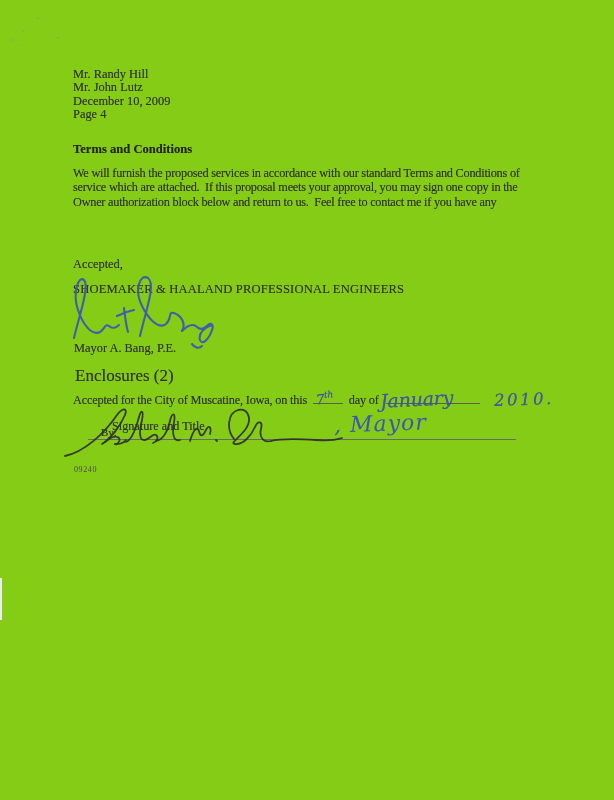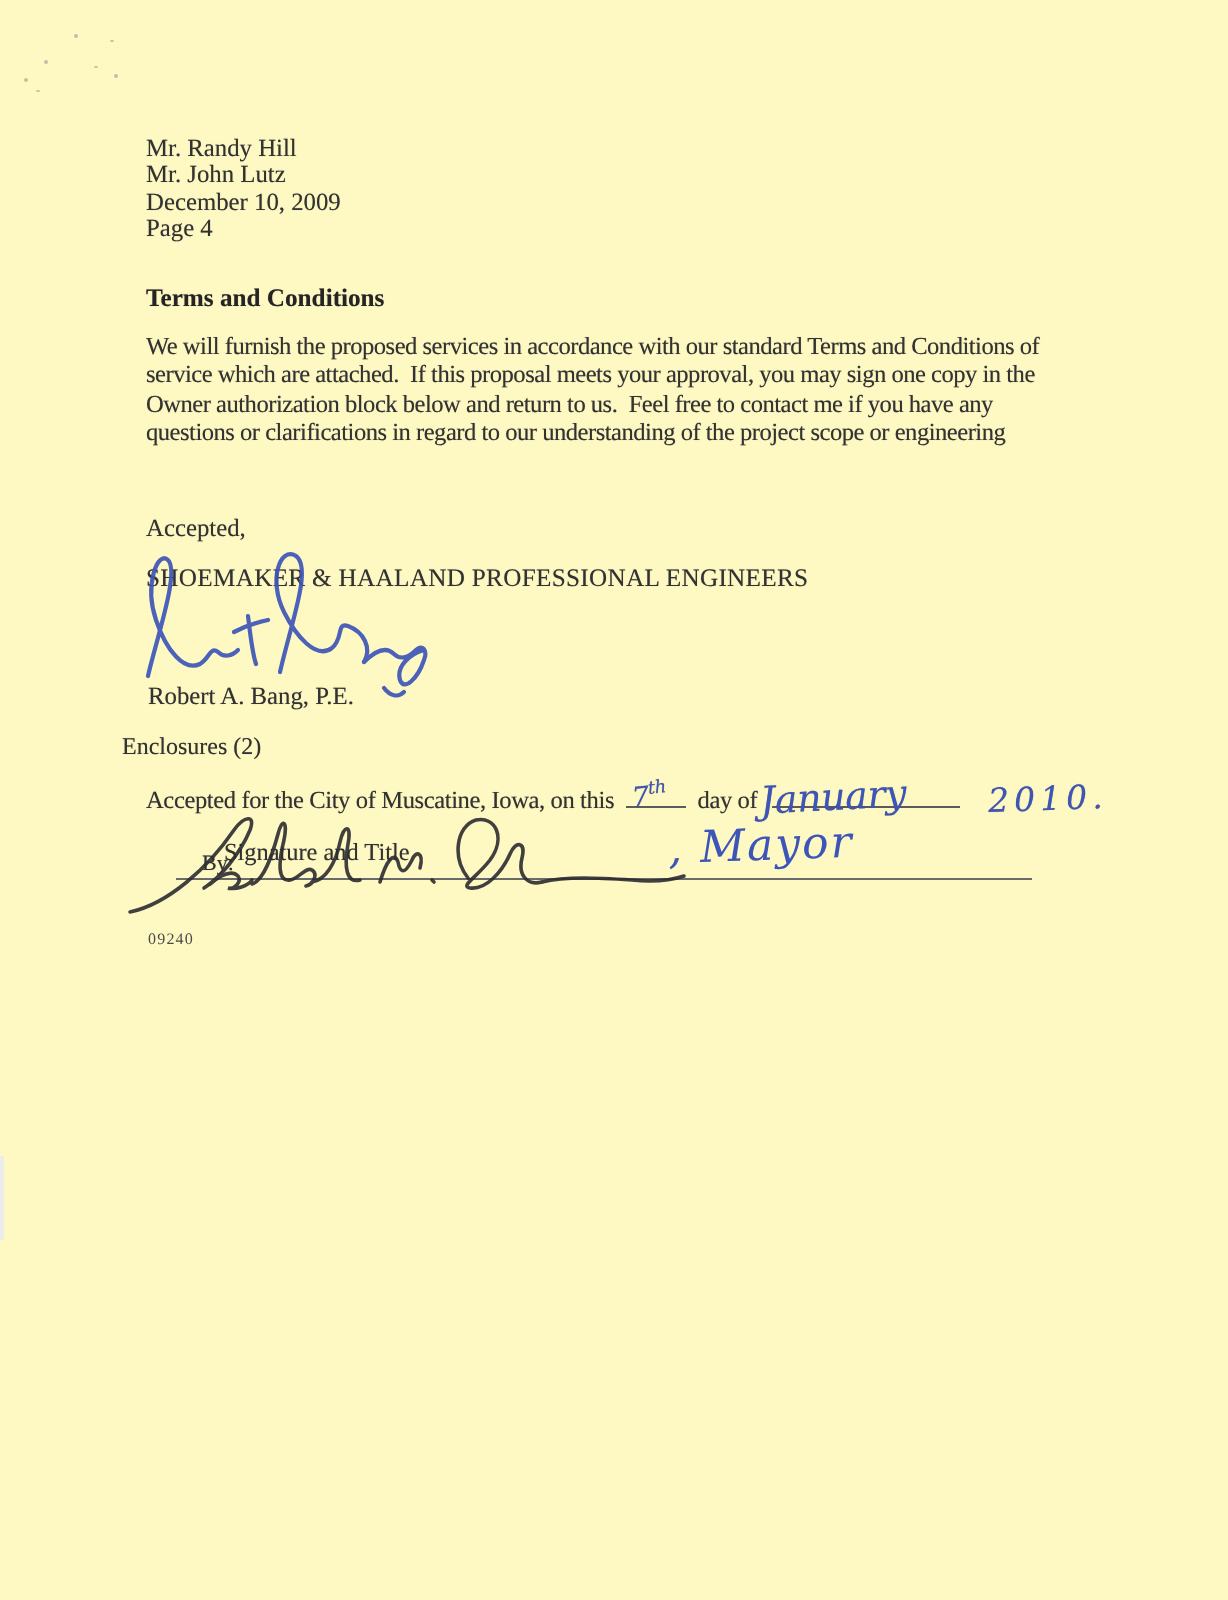--- a/index.html
+++ b/index.html
@@ -1,38 +1,38 @@
 <!DOCTYPE html>
 <html><head>
 <meta charset="utf-8">
 <style>
   * { margin:0; padding:0; box-sizing:border-box; }
   html,body { background:#d8d8d8; }
   .page {
     position:relative;
     width:614px; height:800px;
-    background:#fef9c3;
+    background:#84cc16;
     overflow:hidden;
     font-family:"Liberation Serif","DejaVu Serif",serif;
     color:#323232;
   }
   .typed { text-shadow:0 0 0.4px rgba(40,40,40,0.45); }
   .abs { position:absolute; }
 
   .speck { position:absolute; background:#8f8f8f; opacity:.55; border-radius:50%; }
   .edge-mark { position:absolute; left:0; top:578px; width:2px; height:42px; background:#ececec; }
 
   .header-block { left:73px; top:68px; font-size:12.4px; line-height:13.4px; }
   .section-heading { left:73px; top:142px; font-size:12.6px; font-weight:bold; color:#242424; }
   .body-paragraph { left:73px; top:166px; font-size:12.3px; line-height:14.3px; letter-spacing:-0.25px; }
   .body-line { white-space:pre; }
   .closing { left:73px; top:257px; font-size:12.4px; }
   .company-name { left:73px; top:282px; font-size:12.6px; letter-spacing:0.15px; }
   .signer-typed { left:74px; top:341px; font-size:12.4px; }
-  .enclosures { left:61px; top:366px; font-size:12px; }
+  .enclosures { left:75px; top:366px; font-size:17px; }
 
   .sig-blue-svg { left:64px; top:272px; width:150px; height:82px; z-index:3; }
   .sig-dark-svg { left:60px; top:400px; width:290px; height:60px; z-index:3; }
 
   .accept-line { left:73px; top:389px; font-size:12.3px; letter-spacing:-0.2px; white-space:nowrap; }
   .blank { display:inline-block; border-bottom:1px solid #5c5c5c; position:relative; vertical-align:baseline; }
   .blank-day { width:30px; height:12px; margin:0 3px; }
   .blank-month { width:94px; height:12px; margin-left:4px; }
 
   .hw { font-family:"DejaVu Serif","Liberation Serif",serif; font-style:italic; color:#3d55b8; }
@@ -67,39 +67,38 @@
     <div class="header-line">December 10, 2009</div>
     <div class="header-line">Page 4</div>
   </div>
 
   <div class="abs section-heading typed">Terms and Conditions</div>
 
   <div class="abs body-paragraph typed">
     <div class="body-line">We will furnish the proposed services in accordance with our standard Terms and Conditions of</div>
     <div class="body-line">service which are attached.  If this proposal meets your approval, you may sign one copy in the</div>
     <div class="body-line">Owner authorization block below and return to us.  Feel free to contact me if you have any</div>
-    <div class="body-line">questions or clarifications in regard to our understanding of the project scope or engineering</div>
   </div>
 
   <div class="abs closing typed">Accepted,</div>
 
   <div class="abs company-name typed">SHOEMAKER &amp; HAALAND PROFESSIONAL ENGINEERS</div>
 
   <svg class="abs sig-blue-svg" viewBox="0 0 150 82" role="img" aria-label="Robert A. Bang (handwritten signature, blue ink)">
     <g fill="none" stroke="#3d55b8" stroke-width="2.1" stroke-linecap="round" opacity="0.92">
       <path d="M10,66 C14,48 26,14 20,8 C15,3 8,20 14,38 C19,53 28,64 36,60 C41,57 41,51 45,54 C48,57 52,56 55,53"></path>
       <path d="M60,36 C61,44 62,54 64,60"></path>
       <path d="M53,44 C59,41 65,39 70,38"></path>
       <path d="M76,64 C82,38 92,12 84,6 C76,1 70,18 78,34 C84,46 94,58 102,52 C108,47 104,39 110,41 C118,44 122,52 118,59"></path>
       <path d="M118,59 C124,53 129,51 133,55 C136,58 140,57 144,53 C147,50 150,53 148,58 C145,67 138,74 136,68 C134,61 141,55 148,53"></path>
       <path d="M128,72 C131,76 135,77 138,74"></path>
     </g>
   </svg>
 
-  <div class="abs signer-typed typed">Robert A. Bang, P.E.</div>
+  <div class="abs signer-typed typed">Mayor A. Bang, P.E.</div>
 
   <div class="abs enclosures typed">Enclosures (2)</div>
 
   <div class="abs accept-line typed">
     <span>Accepted for the City of Muscatine, Iowa, on this</span>
     <span class="blank blank-day">
       <span class="hw hw-day"><span>7</span><sup>th</sup></span>
     </span>
     <span>day of</span>
     <span class="blank blank-month">

